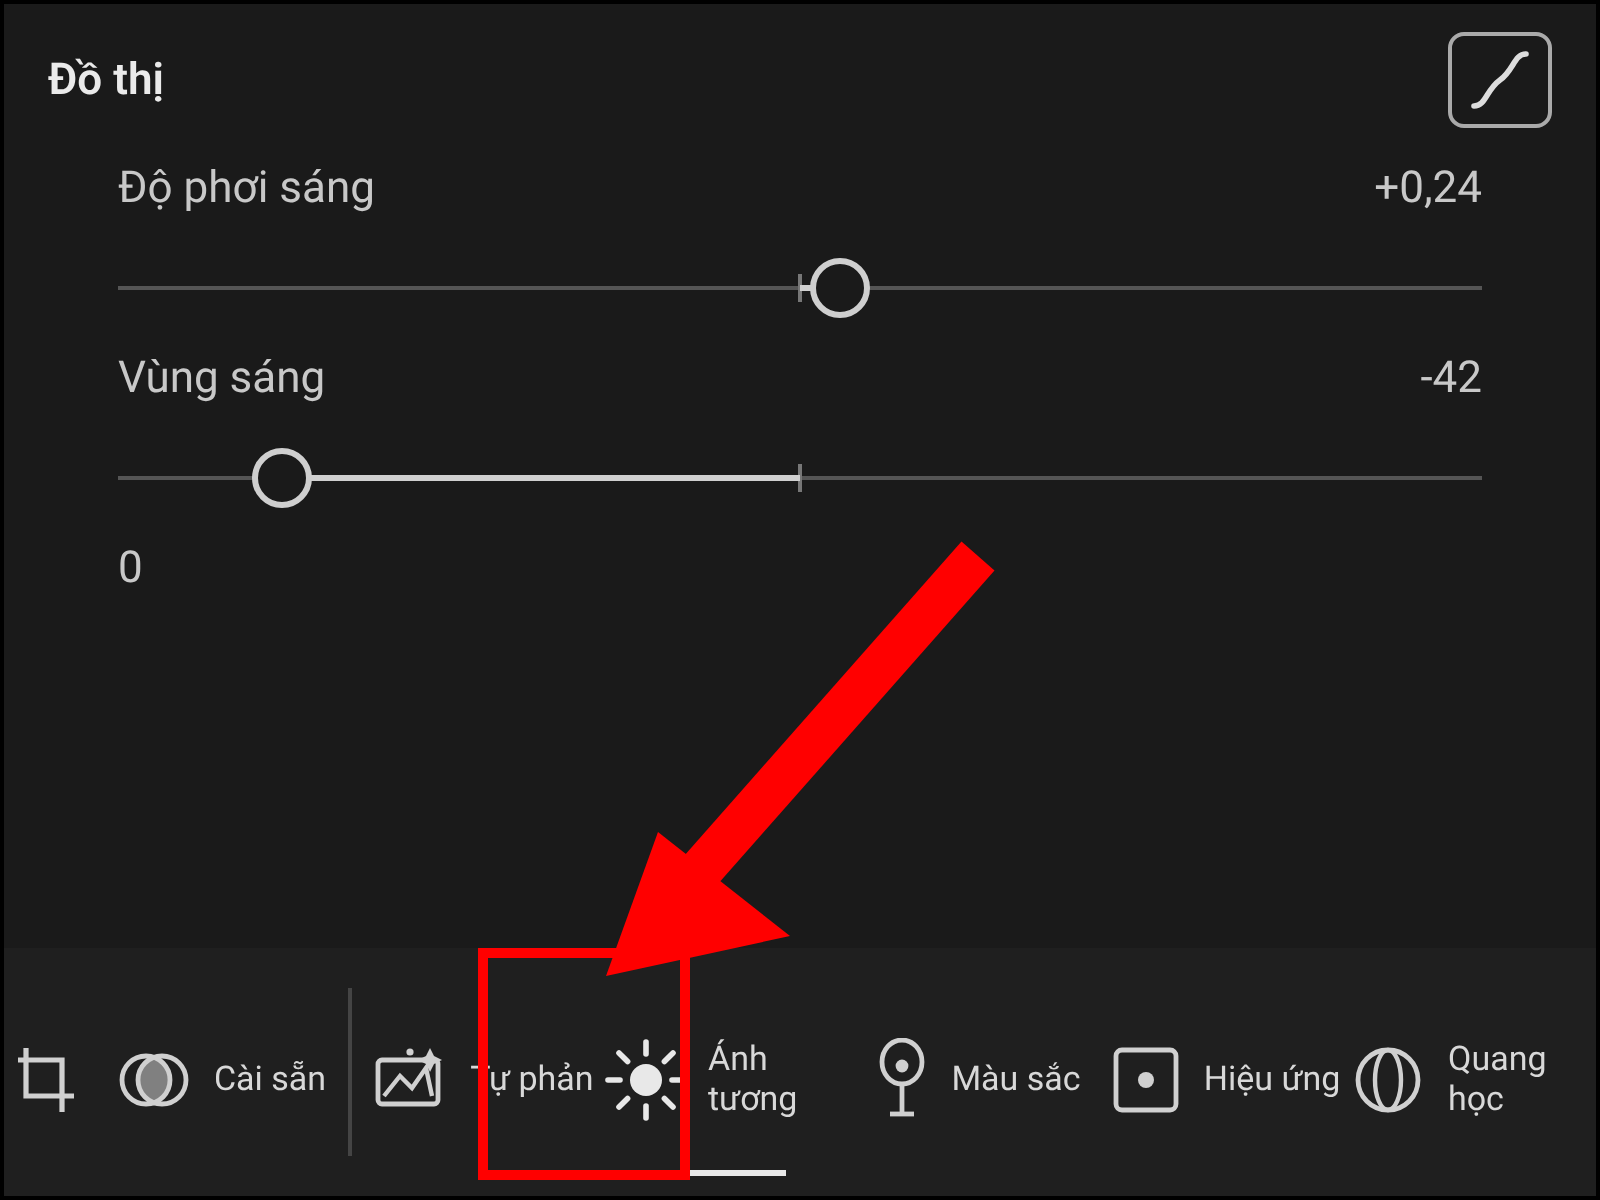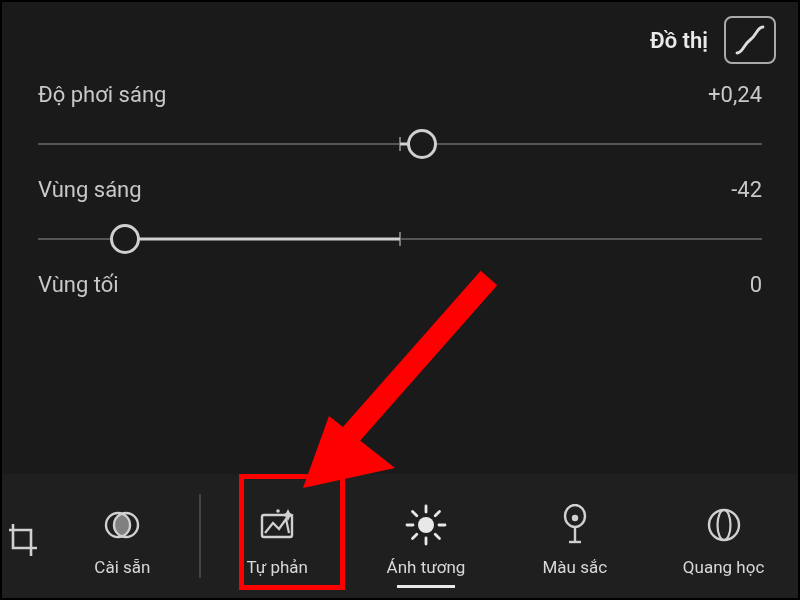--- a/index.html
+++ b/index.html
@@ -8,42 +8,42 @@
     height: 600px;
     background: #1a1a1a;
     font-family: -apple-system, "Segoe UI", Roboto, sans-serif;
     color: #d0d0d0;
     overflow: hidden;
     position: relative;
     border: 2px solid #000;
   }
   .header {
     display: flex;
-    justify-content: flex-end;
+    justify-content: space-between;
     align-items: center;
     padding: 14px 22px 10px;
     gap: 16px;
   }
   .header-label {
     font-size: 22px;
     font-weight: 600;
     color: #eaeaea;
   }
   .curve-button {
     width: 52px;
     height: 48px;
     border: 2.5px solid #aaa;
     border-radius: 8px;
     display: flex;
     align-items: center;
     justify-content: center;
     cursor: pointer;
   }
   .sliders {
-    padding: 8px 36px 0;
+    padding: 8px 57px 0;
   }
   .slider-row {
     margin-bottom: 12px;
   }
   .slider-labels {
     display: flex;
     justify-content: space-between;
     font-size: 22px;
     color: #c8c8c8;
     margin-bottom: 16px;
@@ -106,21 +106,21 @@
     padding-top: 8px;
   }
   .tb-sep {
     width: 2px;
     background: #444;
     margin: 20px 2px;
   }
   .tb-item {
     flex: 1;
     display: flex;
-    flex-direction: column;
+    flex-direction: row;
     align-items: center;
     justify-content: center;
     gap: 10px;
     cursor: pointer;
     position: relative;
     padding-top: 8px;
   }
   .tb-icon {
     height: 44px;
     display: flex;
@@ -194,21 +194,20 @@
     <div class="slider-track-wrap">
       <div class="track-line"></div>
       <div class="track-center-tick"></div>
       <div class="track-fill" style="left:12%; width:38%"></div>
       <div class="thumb" style="left:12%"></div>
     </div>
   </div>
 
   <div class="slider-row" style="margin-bottom:0">
     <div class="slider-labels" style="margin-bottom:4px">
-      <span>Vùng tối</span>
       <span>0</span>
     </div>
   </div>
 
 </div>
 
 <div class="toolbar">
   <div class="tb-crop">
     <svg width="32" height="36" viewBox="0 0 32 36">
       <path d="M4 2 L4 26 L28 26 M0 8 L22 8 L22 34" stroke="#d0d0d0" stroke-width="2.6" fill="none"></path>
@@ -265,20 +264,29 @@
       <svg width="30" height="42" viewBox="0 0 30 42">
         <ellipse cx="15" cy="12" rx="10" ry="11" stroke="#d0d0d0" stroke-width="2.4" fill="none"></ellipse>
         <circle cx="15" cy="14" r="3.2" fill="#d0d0d0"></circle>
         <line x1="15" y1="23" x2="15" y2="38" stroke="#d0d0d0" stroke-width="2.4"></line>
         <line x1="9" y1="38" x2="21" y2="38" stroke="#d0d0d0" stroke-width="2.4"></line>
       </svg>
     </div>
     <span class="tb-label">Màu sắc</span>
   </div>
 
+  <div class="tb-item">
+    <div class="tb-icon">
+      <svg width="38" height="38" viewBox="0 0 38 38">
+        <rect x="4" y="4" width="30" height="30" rx="3" stroke="#d0d0d0" stroke-width="2.4" fill="none"></rect>
+        <circle cx="19" cy="19" r="4" fill="#d0d0d0"></circle>
+      </svg>
+    </div>
+    <span class="tb-label">Hiệu ứng</span>
+  </div>
 
 
   <div class="tb-item">
     <div class="tb-icon">
       <svg width="40" height="40" viewBox="0 0 40 40">
         <circle cx="20" cy="20" r="15" stroke="#d0d0d0" stroke-width="2.4" fill="none"></circle>
         <ellipse cx="20" cy="20" rx="6.5" ry="15" stroke="#d0d0d0" stroke-width="2.2" fill="none"></ellipse>
       </svg>
     </div>
     <span class="tb-label">Quang học</span>

